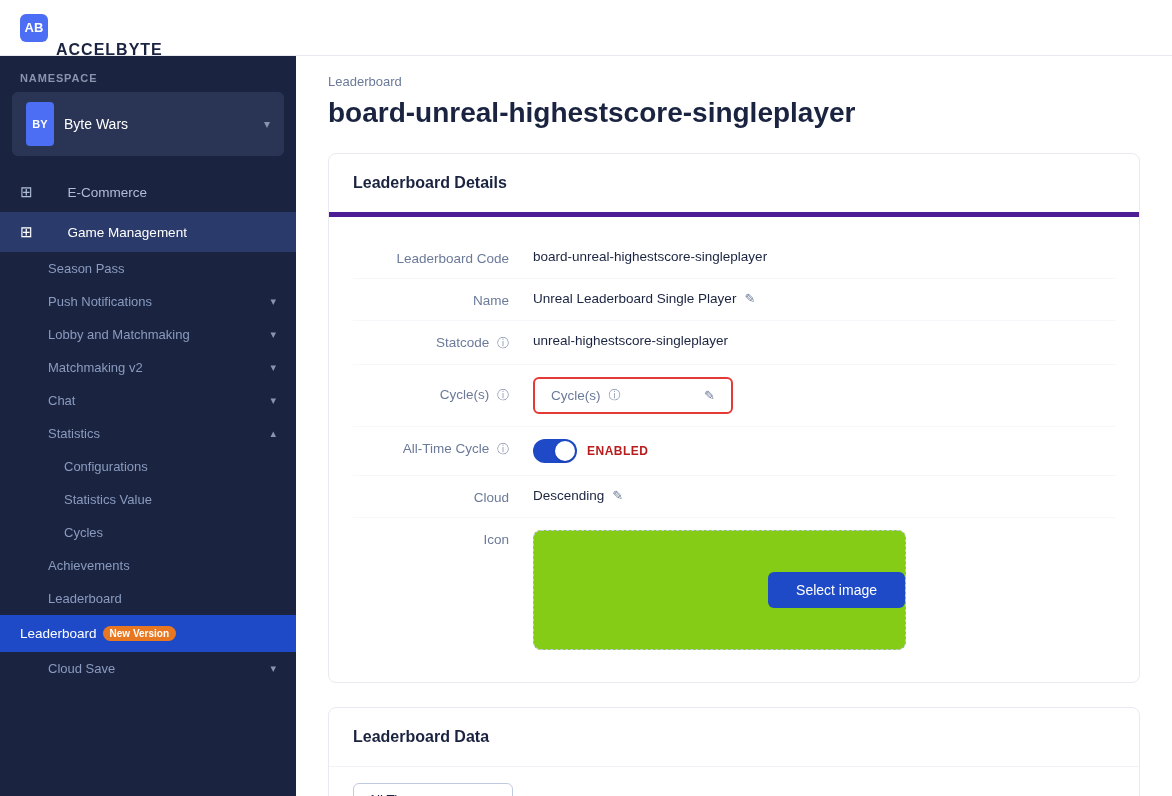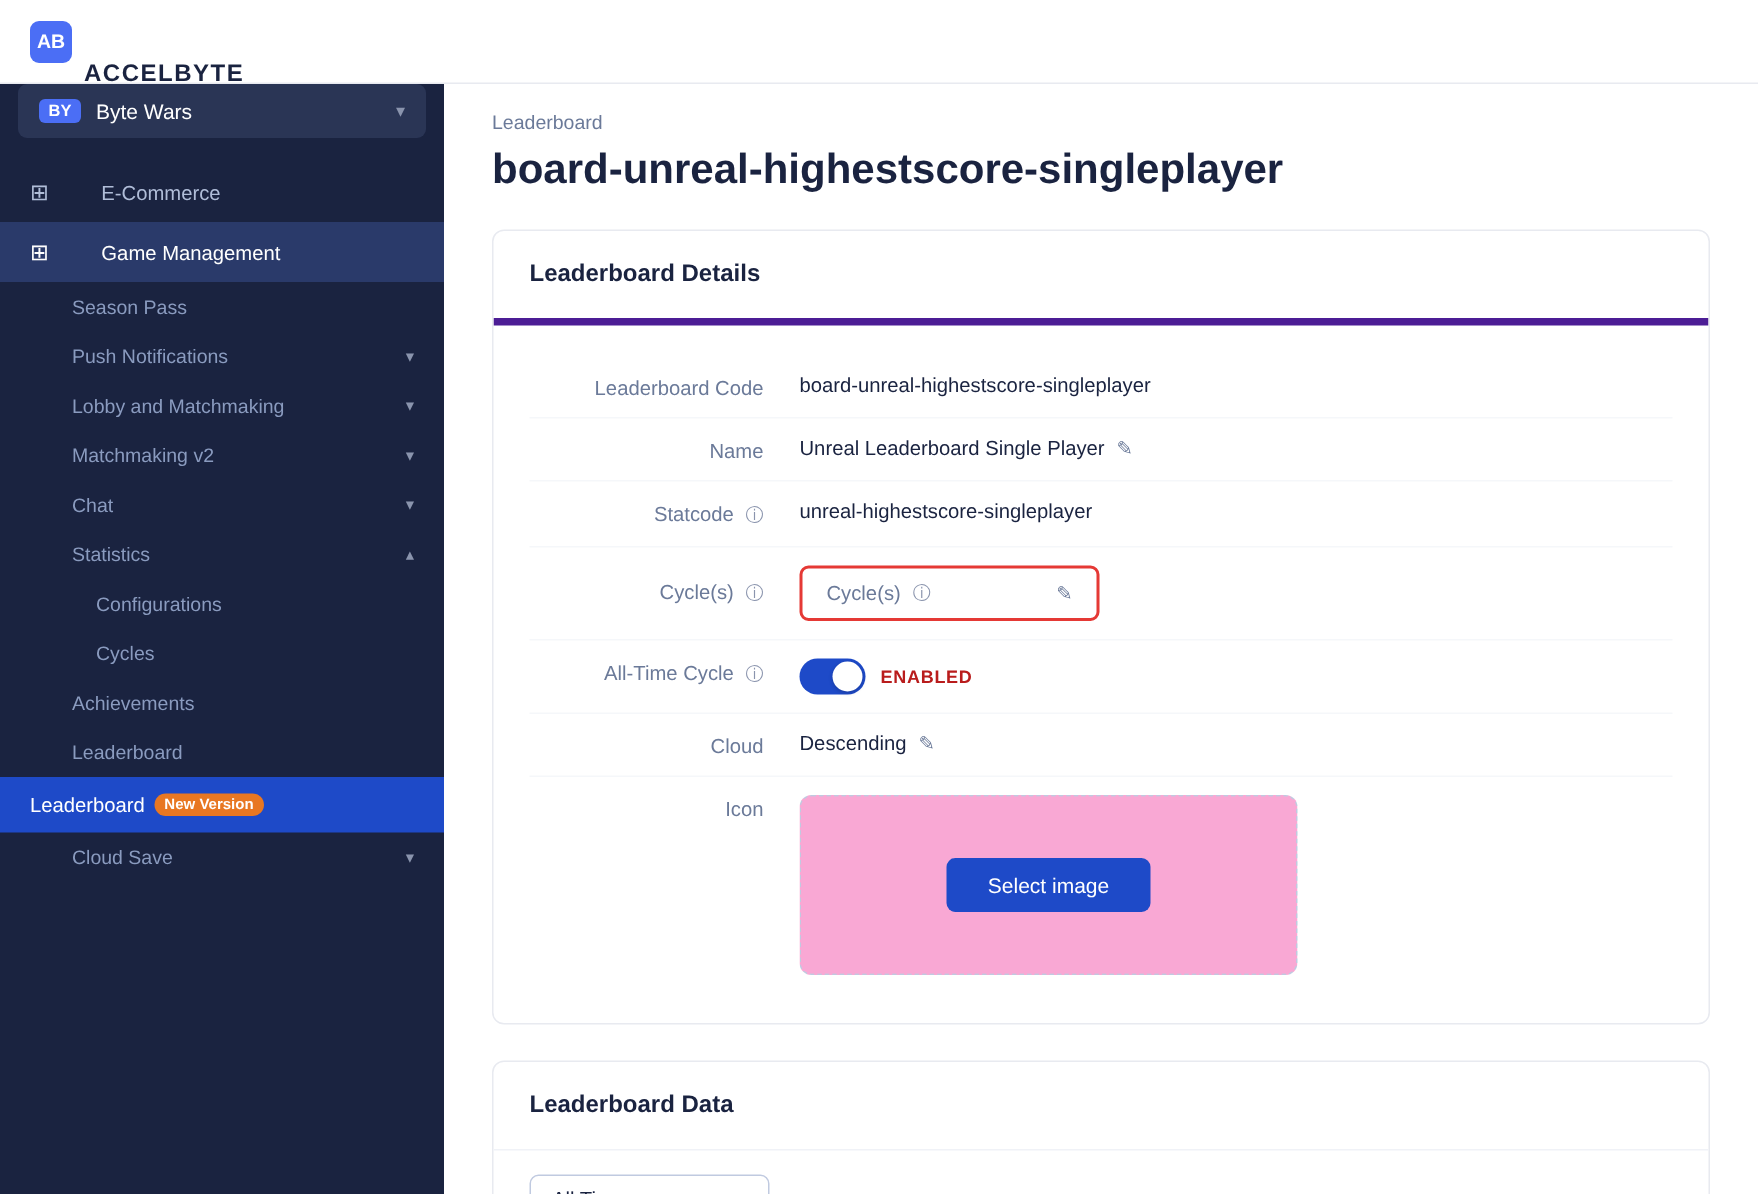--- a/index.html
+++ b/index.html
@@ -72,21 +72,21 @@
       background: #2a3555;
       border-radius: 6px;
       padding: 10px 14px;
       display: flex;
       align-items: center;
       gap: 10px;
       cursor: pointer;
     }
     .namespace-avatar {
       width: 28px;
-      height: 16px;
+      height: 44px;
       background: #4b6ef5;
       border-radius: 4px;
       display: flex;
       align-items: center;
       justify-content: center;
       font-size: 11px;
       font-weight: 700;
       color: #fff;
       flex-shrink: 0;
     }
@@ -266,26 +266,26 @@
       font-size: 12px;
       font-weight: 700;
       color: #b91c1c;
       letter-spacing: 0.04em;
     }
 
     
     .icon-upload-area {
       border: 1.5px dashed #c0cae0;
       border-radius: 8px;
-      width: 332px;
+      width: 373px;
       height: 120px;
       display: flex;
       align-items: center;
-      justify-content: center;
-      background: #f9a8d4;
+      justify-content: flex-end;
+      background: #84cc16;
     }
 
     .select-image-btn {
       background: #1e4ac8;
       color: #fff;
       border: none;
       border-radius: 6px;
       padding: 10px 28px;
       font-size: 14px;
       font-weight: 500;
@@ -331,20 +331,21 @@
 <div class="topbar">
   <div class="topbar-logo">
     <div class="logo-icon">AB</div>
     <span class="logo-text">ACCELBYTE</span>
   </div>
 </div>
 
 <div class="layout">
 
   <div class="sidebar">
+    <div class="namespace-label">NAMESPACE</div>
     <div class="namespace-selector">
       <div class="namespace-avatar">BY</div>
       <span class="namespace-name">Byte Wars</span>
       <span class="namespace-chevron">▾</span>
     </div>
 
     <div class="sidebar-nav-item">
       <span class="nav-icon">⊞</span>
       <span class="nav-label">E-Commerce</span>
     </div>
@@ -369,20 +370,21 @@
     <div class="sidebar-sub-item" style="display:flex;align-items:center;justify-content:space-between;">
       <span>Chat</span>
       <span style="font-size:11px;color:#8a94ad;">▾</span>
     </div>
     <div class="sidebar-sub-item" style="display:flex;align-items:center;justify-content:space-between;">
       <span>Statistics</span>
       <span style="font-size:11px;color:#8a94ad;">▴</span>
     </div>
 
     <div class="sidebar-sub-item" style="padding-left:64px;">Configurations</div>
+    <div class="sidebar-sub-item" style="padding-left:64px;">Statistics Value</div>
     <div class="sidebar-sub-item" style="padding-left:64px;">Cycles</div>
 
     <div class="sidebar-sub-item">Achievements</div>
     <div class="sidebar-sub-item">Leaderboard</div>
 
     <div class="sidebar-active-lb">
       <span>Leaderboard</span>
       <span class="new-version-badge">New Version</span>
     </div>
 

